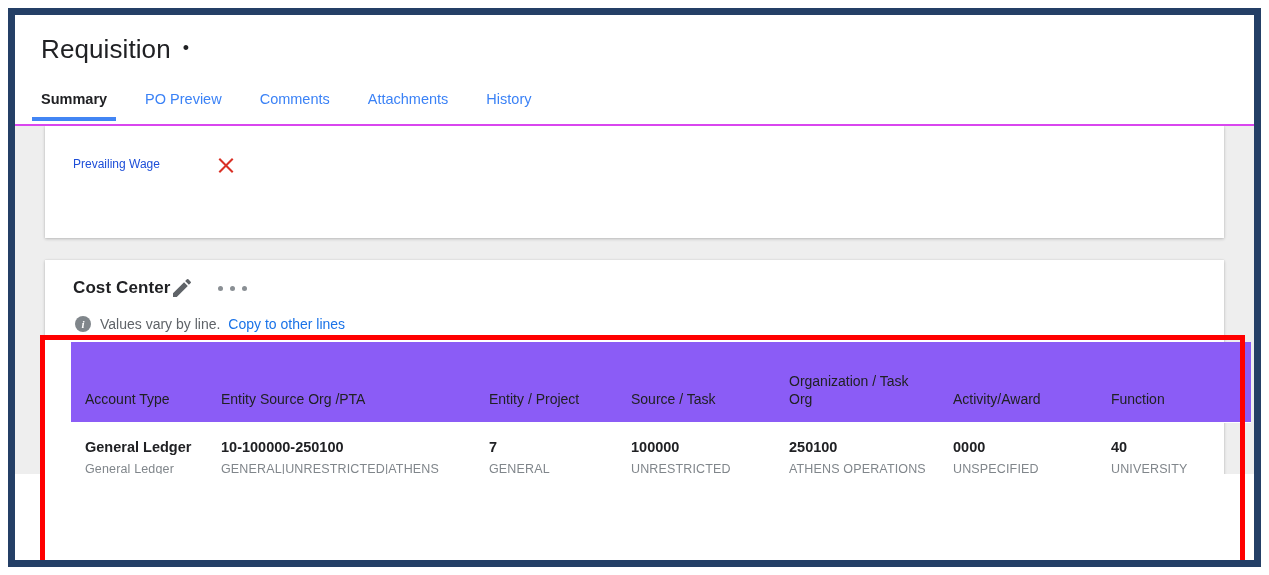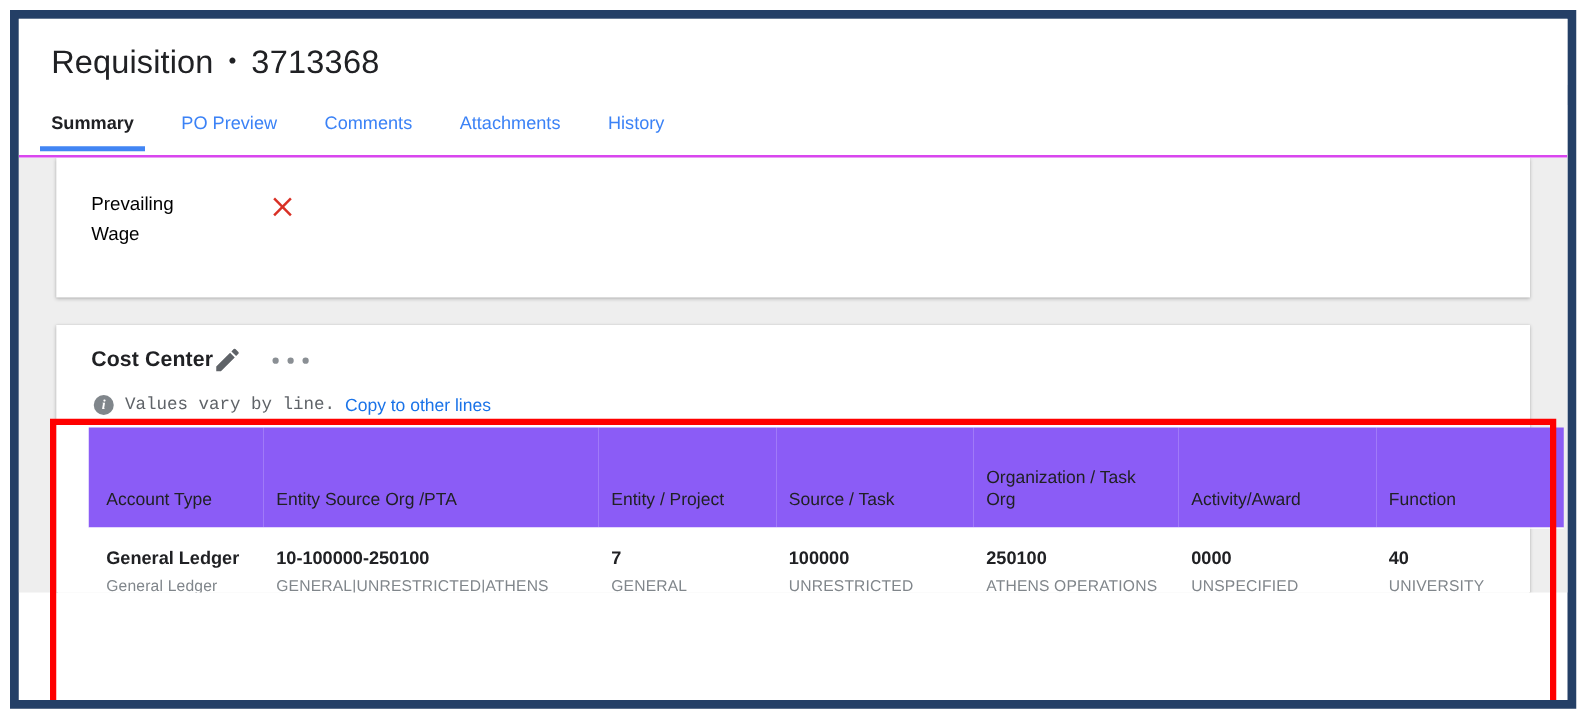--- a/index.html
+++ b/index.html
@@ -133,22 +133,22 @@
   #card-fields {
     margin-top: 0px;
     height: 112px;
     padding: 26px 0 0 28px;
   }
   .field-row {
     display: flex;
     align-items: flex-start;
   }
   .field-label {
-    font-size: 15px;
-    color: #000000;
+    font-size: 12px;
+    color: #1d4ed8;
     line-height: 24px;
     width: 104px;
   }
   .field-value-x {
     margin-left: 38px;
     margin-top: 2px;
   }
   .x-icon {
     width: 22px;
     height: 22px;
@@ -214,21 +214,21 @@
     color: #ffffff;
     font-size: 11px;
     font-weight: 700;
     font-style: italic;
     line-height: 16px;
     text-align: center;
     margin-right: 9px;
     font-family: "Liberation Serif", serif;
     flex: 0 0 auto;
   }
-  .info-text { color: #5f6368; margin-right: 8px; font-family: Liberation Mono, monospace; }
+  .info-text { color: #5f6368; margin-right: 8px; }
   .info-link { color: #1a73e8; cursor: pointer; }
 
   
   .cc-table {
     width: calc(100% - 34px);
     margin-left: 26px;
     border-collapse: collapse;
     table-layout: fixed;
   }
   .cc-table thead th {
@@ -281,21 +281,20 @@
 
 <div id="screen">
   <div id="navy-frame">
 
     <div id="app">
 
       <div class="page-header">
         <div class="page-title">
           <span class="doc-type">Requisition</span>
           <span class="dot-sep">•</span>
-          <span class="doc-number">3713368</span>
         </div>
       </div>
 
       <div class="tabbar">
         <div class="tab active">Summary</div>
         <div class="tab">PO Preview</div>
         <div class="tab">Comments</div>
         <div class="tab">Attachments</div>
         <div class="tab">History</div>
       </div>

